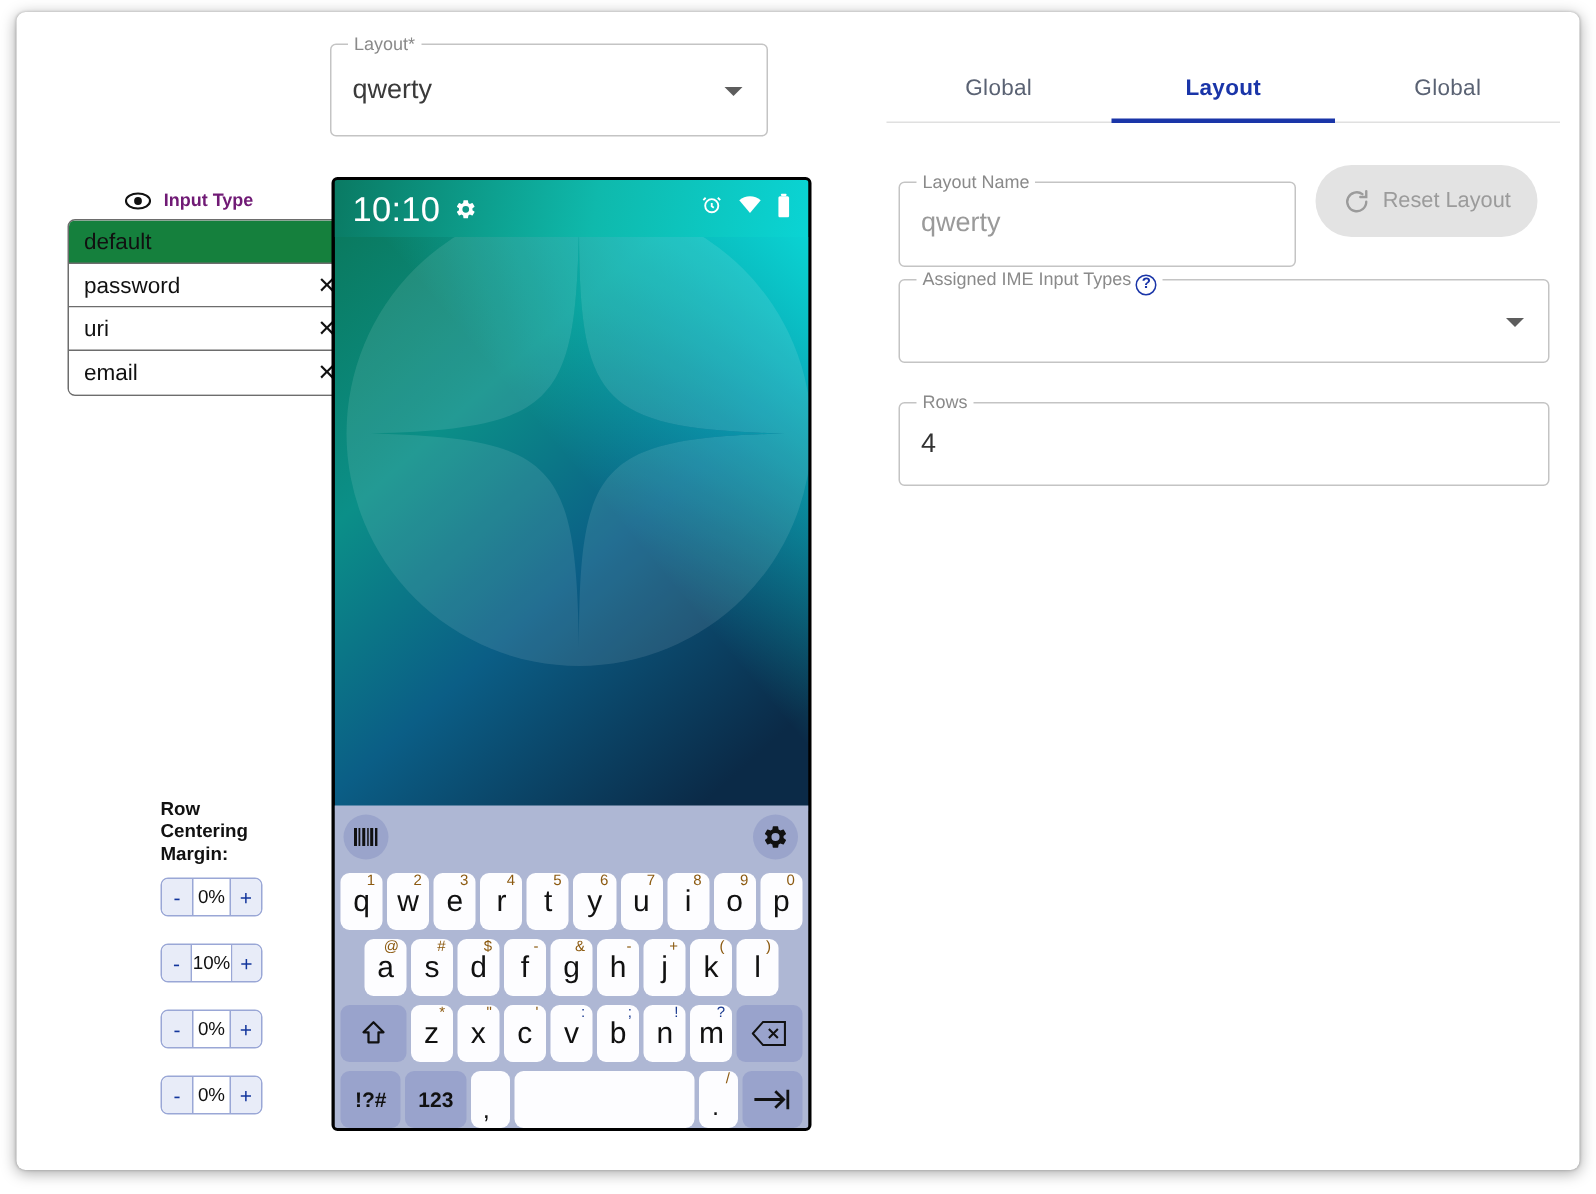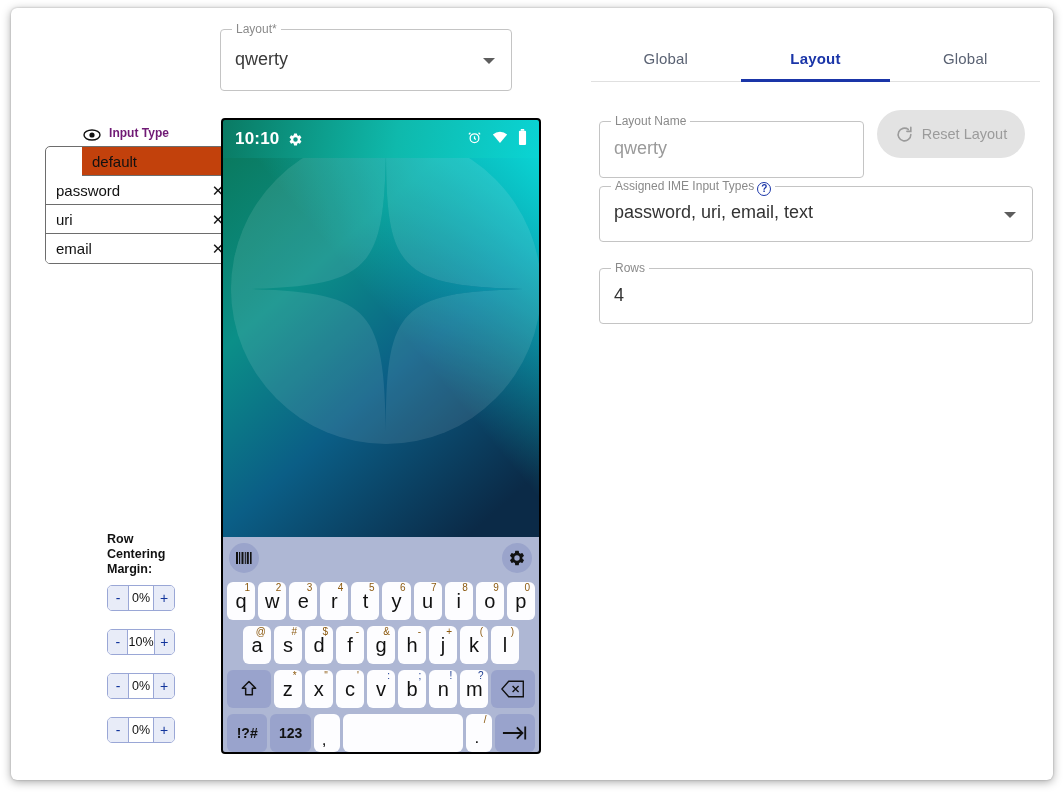--- a/index.html
+++ b/index.html
@@ -81,21 +81,21 @@
   .it-row {
     height: 29px;
     display: flex; align-items: center;
     border-bottom: 1px solid #6d6d6d;
     padding: 0 6px 0 10px;
     font-size: 15px;
     color: #111;
     background: #fff;
   }
   .it-row:last-child { border-bottom: none; }
-  .it-row.selected { background: #c2410c; margin-left: 36px; }
+  .it-row.selected { background: #15803d; }
   .it-row .it-label { flex: 1; }
   .it-row .it-close {
     font-size: 15px; color: #111; width: 16px; text-align: center;
     line-height: 1;
   }
 
   
   #row-margin-block {
     position: absolute;
     left: 96px; top: 524px;
@@ -145,21 +145,21 @@
     background: #000;
   }
   #phone-statusbar {
     position: absolute; left: 0; top: 0;
     width: 100%; height: 38px;
     background: linear-gradient(100deg, #0a7a63 0%, #0fb9ac 55%, #0ad4d4 100%);
     display: flex; align-items: center;
     padding: 0 12px;
     color: #fff;
   }
-  #phone-time { font-size: 17px; font-weight: 700; letter-spacing: .2px; }
+  #phone-time { font-size: 23px; font-weight: 400; letter-spacing: .2px; }
   #statusbar-right { margin-left: auto; display: flex; align-items: center; gap: 10px; }
 
   #phone-wallpaper {
     position: absolute; left: 0; top: 38px;
     width: 100%; height: 383px;
     overflow: hidden;
   }
 
   #keyboard {
     position: absolute; left: 0; bottom: 0;
@@ -599,21 +599,20 @@
         <path d="M20 3v5h-5"></path>
       </svg>
     </span>
     <span>Reset Layout</span>
   </div>
 
   <div class="outlined-field" id="ime-types-field">
     <span class="outlined-legend">
       <span>Assigned IME Input Types</span><span class="help-badge">?</span>
     </span>
-    <span class="field-value">password, uri, email, text</span>
     <span class="caret-down"></span>
   </div>
 
   <div class="outlined-field" id="rows-field">
     <span class="outlined-legend">Rows</span>
     <span class="field-value">4</span>
   </div>
 
 </div>
 

